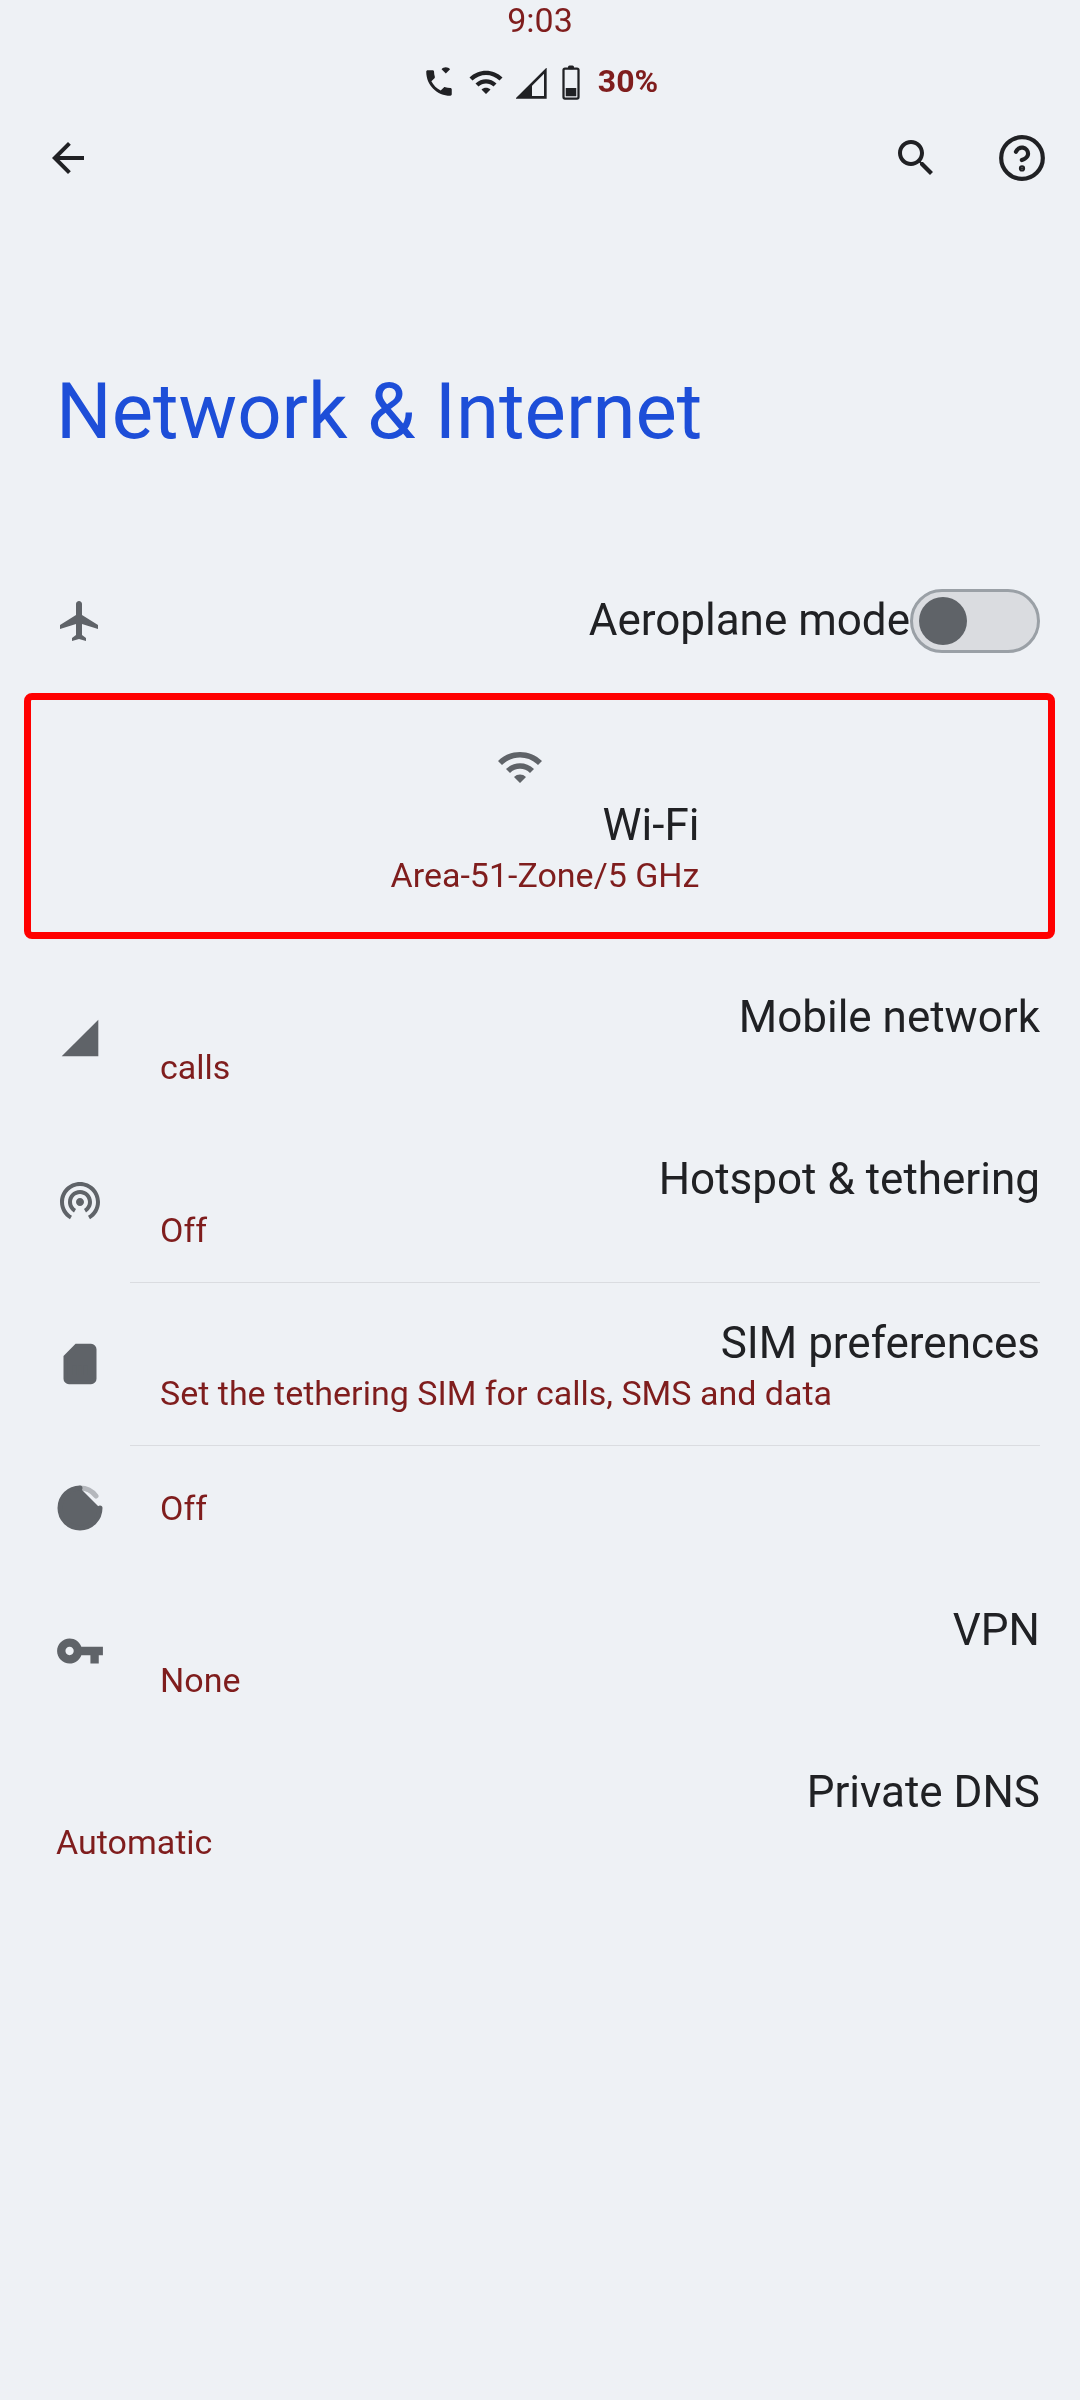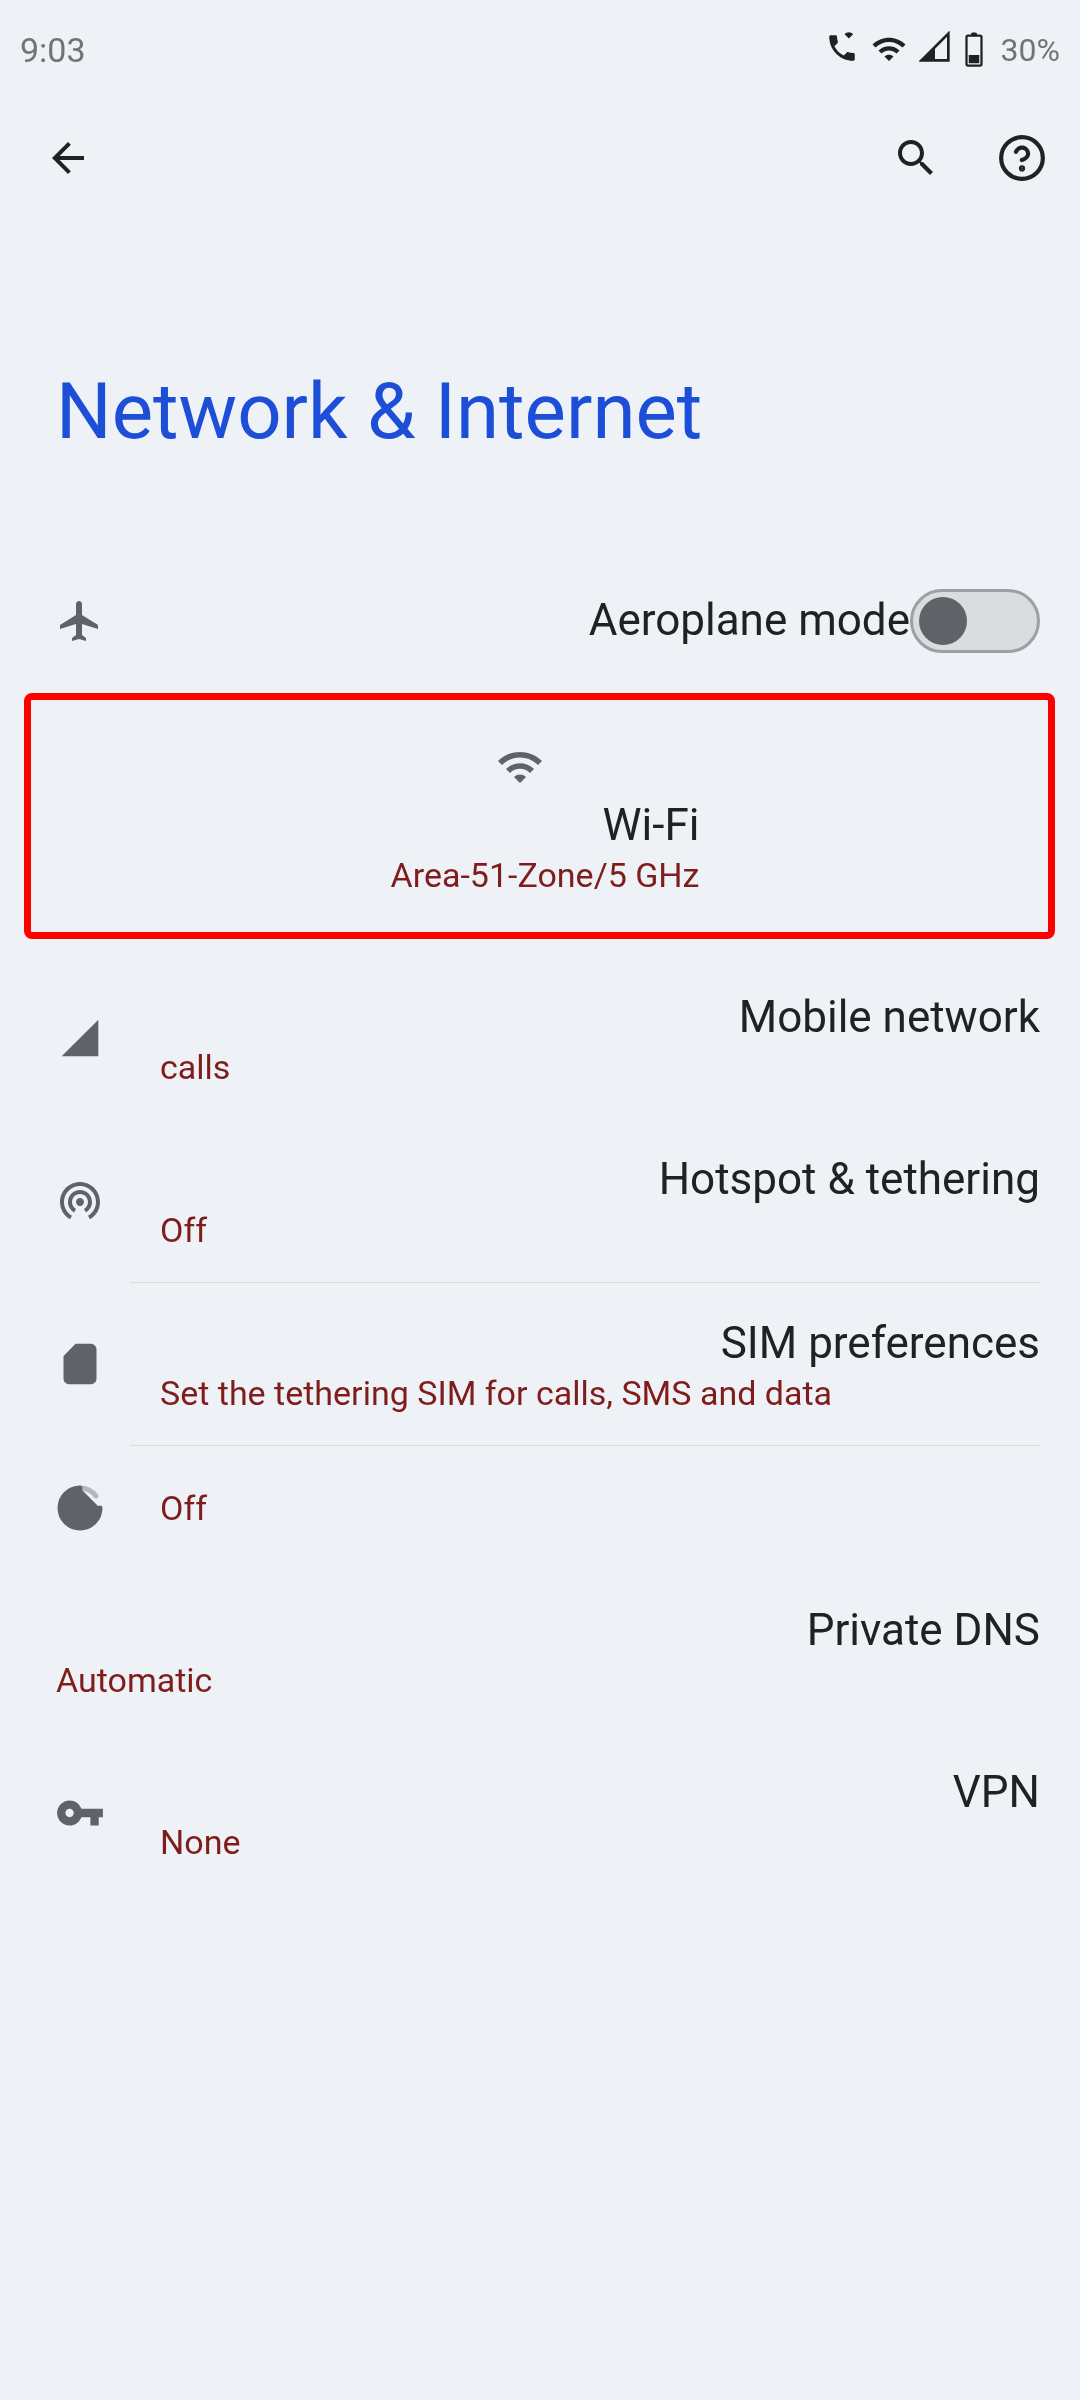--- a/index.html
+++ b/index.html
@@ -14,31 +14,33 @@
       background: #eef1f5;
       position: relative;
     }
     
     
     .status-bar {
       height: 100px;
       display: flex;
       justify-content: space-between;
       align-items: center;
-      padding: 0 20px;
+      padding: 0 30px;
       font-size: 34px;
-      color: #737373;
+      color: #7f1d1d;
+      flex-direction: column;
     }
     .status-left {
       font-weight: 400;
     }
     .status-right {
       display: flex;
-      align-items: flex-start;
+      align-items: flex-end;
       gap: 12px;
+      font-weight: bold;
     }
     .status-right svg {
       display: block;
     }
     .battery-text {
       font-size: 32px;
       margin-left: 4px;
     }
     
     
@@ -293,33 +295,33 @@
       <svg width="48" height="48" viewBox="0 0 24 24" fill="none" stroke="#5f6368" stroke-width="2.5">
           <path d="M12 2 a10 10 0 1 0 10 10" stroke-linecap="round"></path>
           <path d="M12 2 a10 10 0 0 1 8 4" stroke-linecap="round" stroke="#5f6368" opacity="0.4"></path>
         </svg>
     </div>
     <div class="setting-text">
       <div class="setting-subtitle">Off</div>
     </div>
   </div>
 
+  <div class="setting-item">
+    <div class="setting-icon">
+      <svg width="50" height="50" viewBox="0 0 24 24">
+          <path d="M12.65 10C11.83 7.67 9.61 6 7 6c-3.31 0-6 2.69-6 6s2.69 6 6 6c2.61 0 4.83-1.67 5.65-4H17v4h4v-4h2v-4H12.65zM7 14c-1.1 0-2-.9-2-2s.9-2 2-2 2 .9 2 2-.9 2-2 2z"></path>
+        </svg>
+    </div>
+    <div class="setting-text">
+      <div class="setting-title">VPN</div>
+      <div class="setting-subtitle">None</div>
+    </div>
+  </div>
+
   <div class="setting-item no-icon">
 
     <div class="setting-text">
       <div class="setting-title">Private DNS</div>
       <div class="setting-subtitle">Automatic</div>
     </div>
   </div>
 
-  <div class="setting-item">
-    <div class="setting-icon">
-      <svg width="50" height="50" viewBox="0 0 24 24">
-          <path d="M12.65 10C11.83 7.67 9.61 6 7 6c-3.31 0-6 2.69-6 6s2.69 6 6 6c2.61 0 4.83-1.67 5.65-4H17v4h4v-4h2v-4H12.65zM7 14c-1.1 0-2-.9-2-2s.9-2 2-2 2 .9 2 2-.9 2-2 2z"></path>
-        </svg>
-    </div>
-    <div class="setting-text">
-      <div class="setting-title">VPN</div>
-      <div class="setting-subtitle">None</div>
-    </div>
-  </div>
-
 </div>
 
 </body></html>

